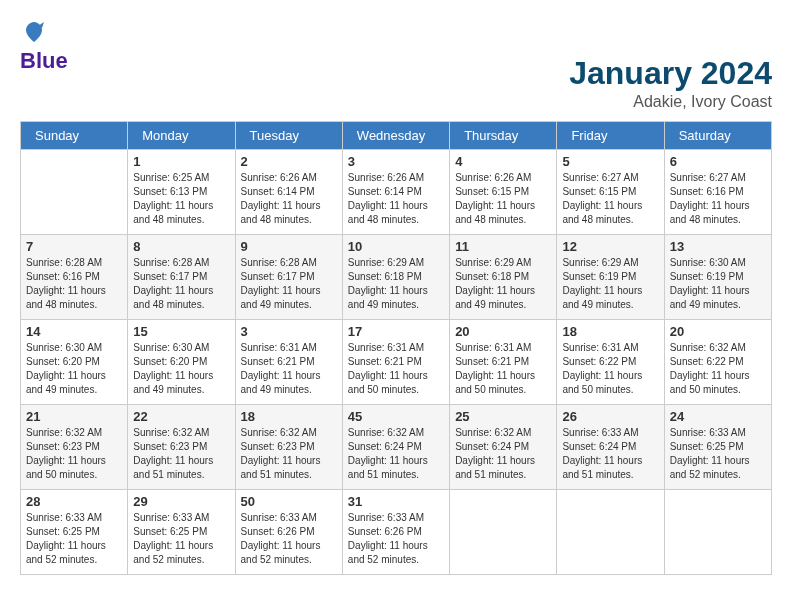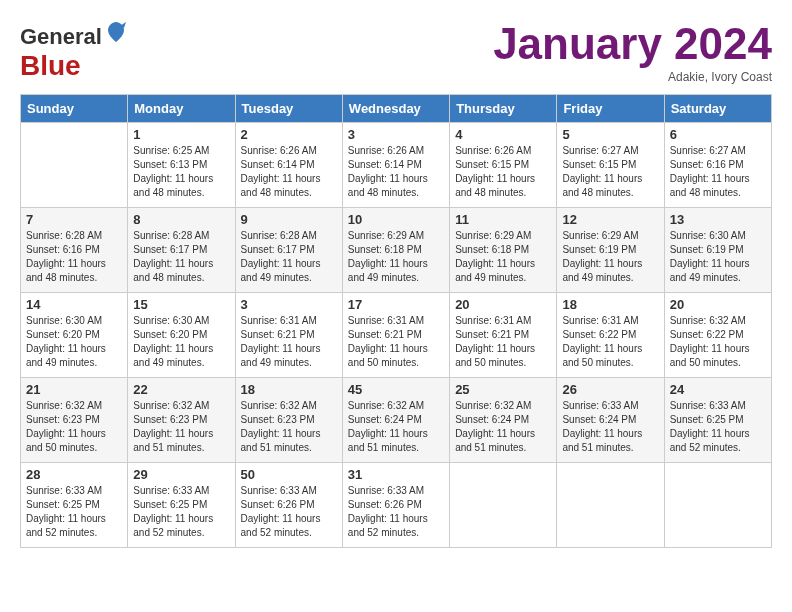--- a/index.html
+++ b/index.html
@@ -19,55 +19,56 @@
     .logo {
       display: flex;
       align-items: center;
     }
     .logo-text-general {
       font-size: 22px;
       font-weight: bold;
       color: #333;
     }
     .logo-text-blue {
-      font-size: 28px;
-      font-weight: bold;
-      color: #b91c1c;
+      font-size: 22px;
+      font-weight: bold;
+      color: #4c1d95;
     }
     .logo-icon {
       width: 24px;
       height: 24px;
       margin-left: 2px;
     }
     .title-block {
       text-align: right;
     }
     .month-title {
-      font-size: 44px;
-      font-weight: bold;
-      color: #701a75;
+      font-size: 32px;
+      font-weight: bold;
+      color: #0c4a6e;
       line-height: 1.1;
+      margin-top: 36px;
     }
     .location-title {
-      font-size: 12px;
+      font-size: 16px;
       color: #555;
       margin-top: 2px;
     }
     table {
       width: 100%;
       border-collapse: collapse;
       font-size: 10.5px;
     }
     th {
       background-color: #3a7bbf;
       color: #fff;
       text-align: left;
-      padding: 6px 6px;
+      padding: 6px 14px;
       font-size: 13px;
-      font-weight: bold;
+      font-weight: normal;
       border: 1px solid #ccc;
     }
     td {
       border: 1px solid #ccc;
       padding: 4px 5px;
       vertical-align: top;
       min-height: 80px;
       height: 85px;
       width: 14.28%;
       color: #333;
@@ -94,21 +95,21 @@
       background-color: #fff;
     }
     th { background-color: #3a7bbf !important; }
   </style>
 </head>
 <body>
 
 <div class="header">
   <div class="logo">
     <div>
-      <span class="logo-text-general">General</span><svg class="logo-icon" viewBox="0 0 24 24">
+      <svg class="logo-icon" viewBox="0 0 24 24">
           <path d="M12 2 C8 2, 4 6, 4 10 C4 16, 12 22, 12 22 C12 22, 20 16, 20 10 C20 6, 16 2, 12 2Z" fill="#3a7bbf"></path>
           <path d="M16 6 L22 2 L20 8Z" fill="#3a7bbf"></path>
         </svg>
       <br>
       <span class="logo-text-blue">Blue</span>
     </div>
   </div>
   <div class="title-block">
     <div class="month-title">January 2024</div>
     <div class="location-title">Adakie, Ivory Coast</div>

